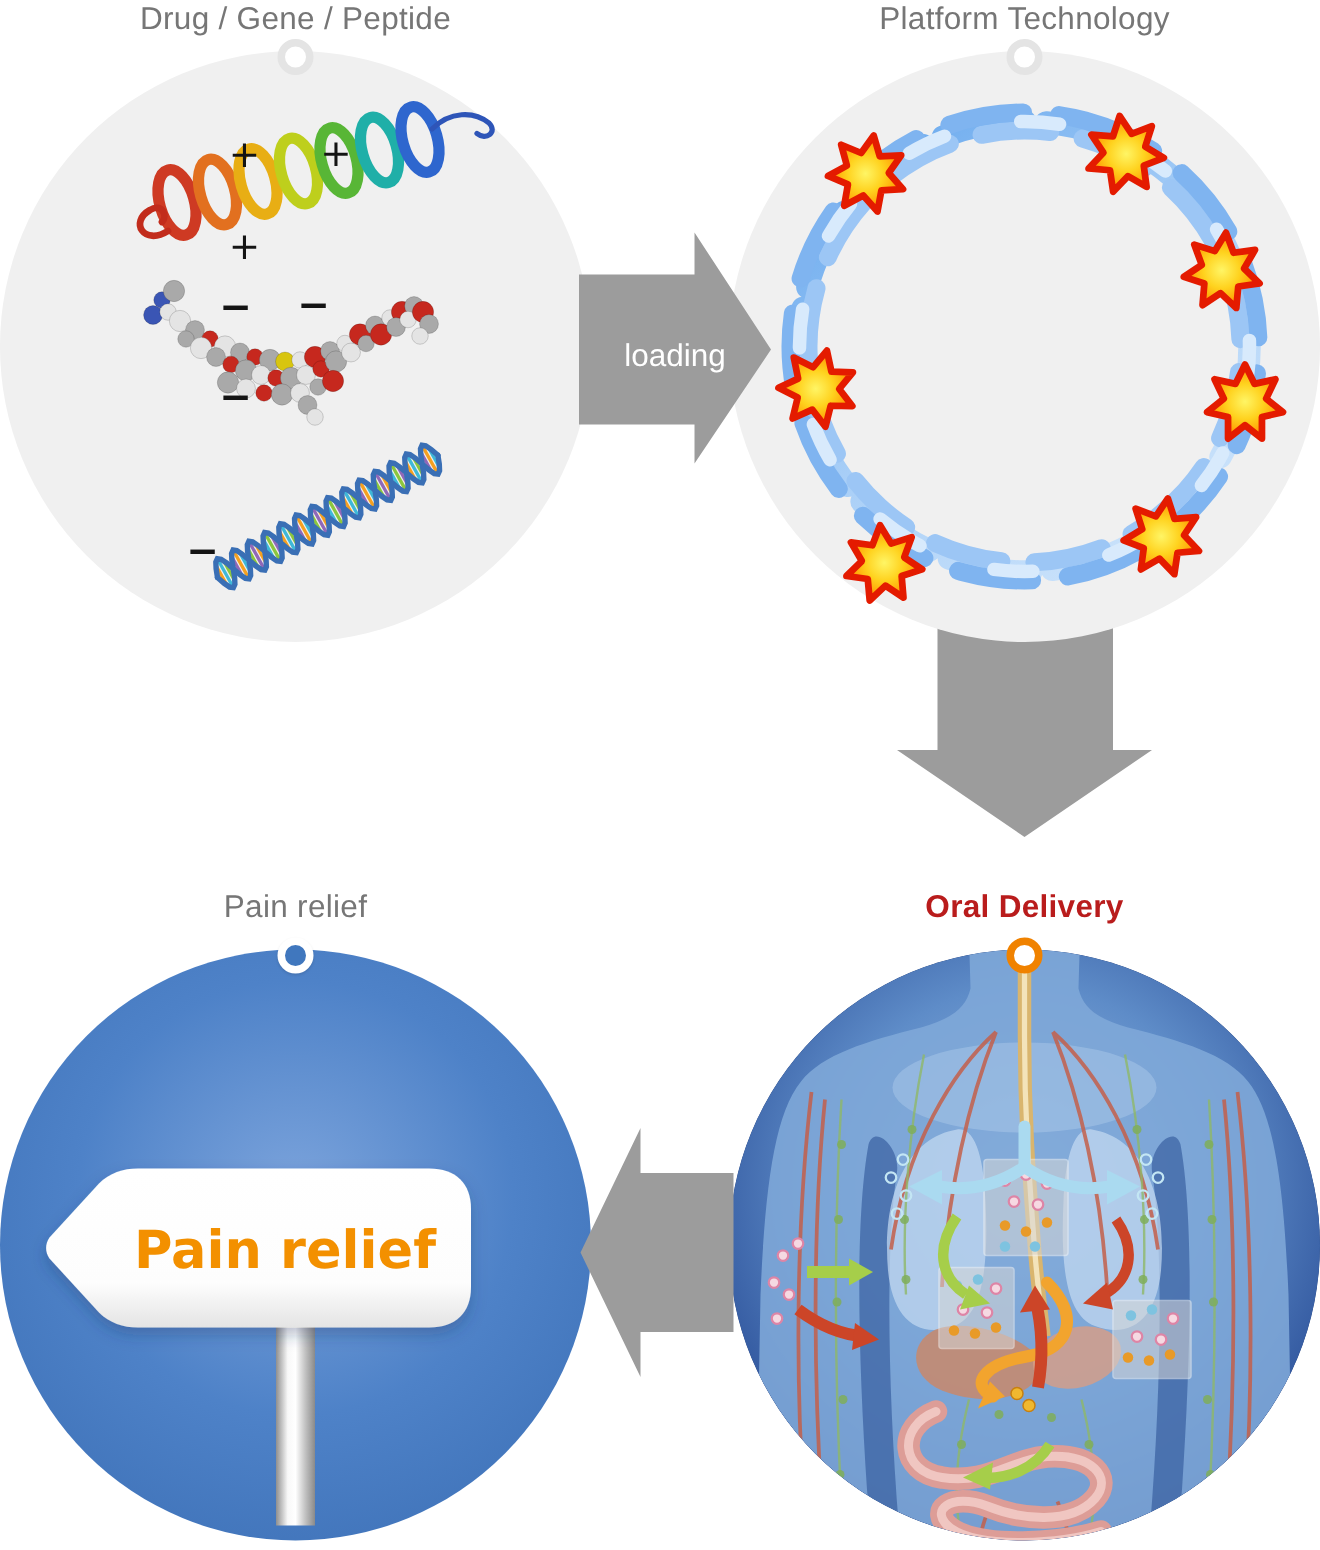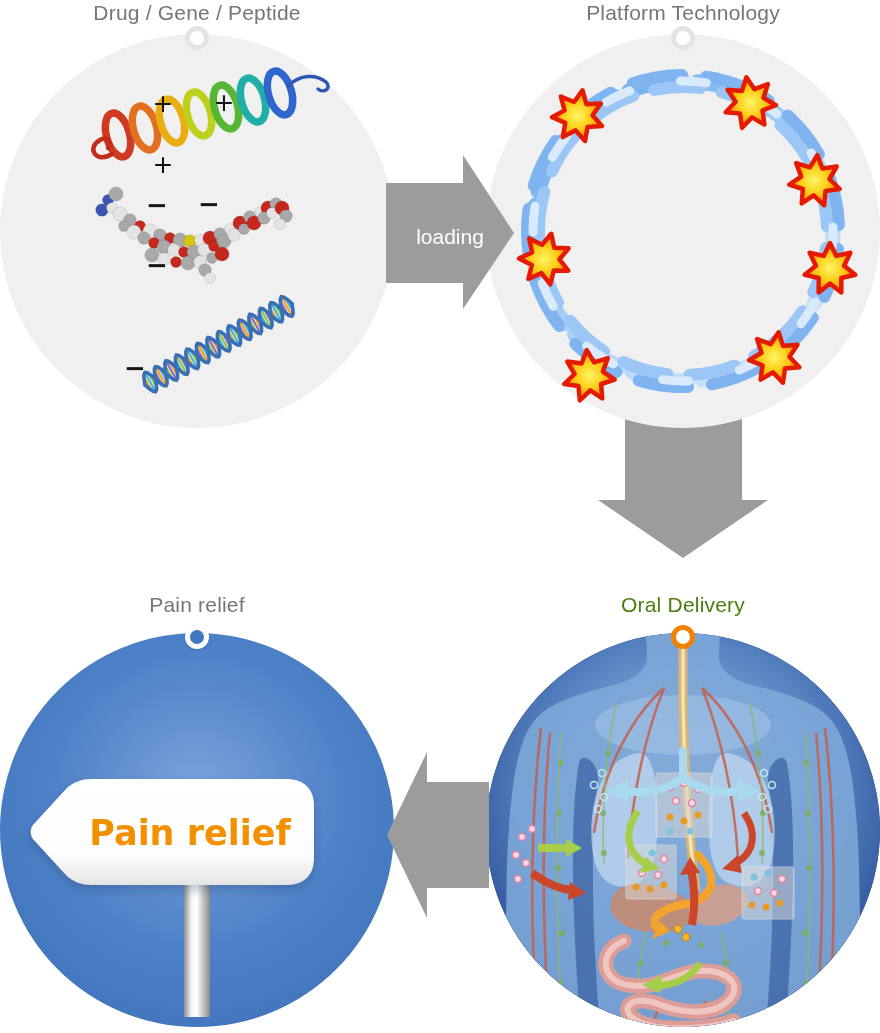--- a/index.html
+++ b/index.html
@@ -4,21 +4,21 @@
 <style>
   html,body{margin:0;padding:0;background:#fff;}
   .stage{
     position:relative;width:880px;height:1033px;background:#FFFFFF;
     overflow:hidden;font-family:"Liberation Sans",sans-serif;
   }
   .node-title{
     position:absolute;width:394px;text-align:center;
     font-size:21px;color:#767676;z-index:6;letter-spacing:0.2px;
   }
-  .node-title.orange{color:#4d7c0f;font-weight:400;}
+  .node-title.orange{color:#b91c1c;font-weight:700;}
   .circle{position:absolute;width:394px;height:394px;border-radius:50%;z-index:2;}
   .circle svg{position:absolute;left:0;top:0;width:394px;height:394px;}
   .gray-circle{background:#F0F0F0;}
   .circle-drug{left:0;top:34px;}
   .circle-platform{left:486px;top:34px;}
   .circle-pain{left:0;top:633px;background:radial-gradient(circle at 50% 42%, #7CA4DC 0%, #4E82C8 48%, #3A6DB3 100%);}
   .circle-oral{left:486px;top:633px;background:#1E3F7E;overflow:hidden;}
   .ring{position:absolute;width:14px;height:14px;border-radius:50%;z-index:7;}
   .ring-gray{background:#FFFFFF;border:5px solid #E4E4E4;}
   .ring-pain{background:#4077BE;border:5px solid #FFFFFF;box-shadow:0 1px 2px rgba(0,0,0,0.12);}

